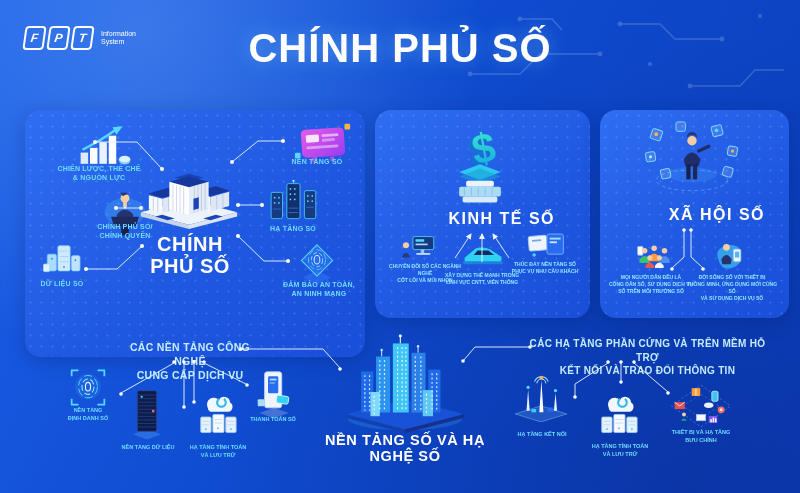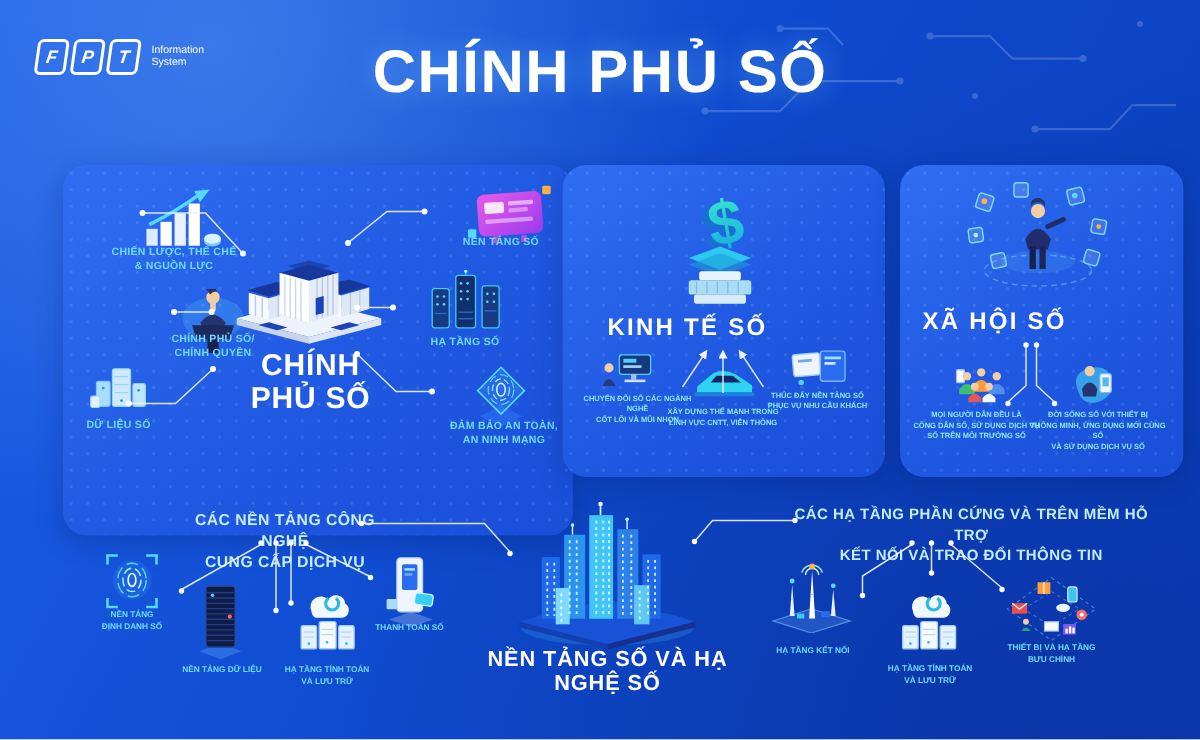--- a/index.html
+++ b/index.html
@@ -19,30 +19,30 @@
   .fpt-caption{font-size:7px;line-height:1.2;color:#fff;white-space:pre-line;margin-left:5px;}
   .main-title{position:absolute;left:50%;top:26px;transform:translateX(-50%);margin:0;
     font-size:40px;font-weight:800;color:#fff;letter-spacing:1px;white-space:nowrap;
     text-shadow:0 0 18px rgba(130,210,255,.45);}
   
   .panel{position:absolute;border-radius:16px;
     background-image:radial-gradient(rgba(255,255,255,.10) 1px, transparent 1.3px),
       linear-gradient(142deg,#2f6ef2 0%,#1e57e0 60%,#1a4fd8 100%);
     background-size:11px 11px,100% 100%;
     box-shadow:0 4px 18px rgba(5,25,90,.25);}
-  .gov-panel{left:42px;top:110px;width:340px;height:247px;text-decoration:underline;}
+  .gov-panel{left:25px;top:110px;width:340px;height:247px;text-decoration:underline;}
   .eco-panel{left:375px;top:110px;width:215px;height:208px;}
   .soc-panel{left:600px;top:110px;width:189px;height:208px;}
   .abs{position:absolute;}
   .cyan-label{position:absolute;color:#6fdcff;font-weight:bold;font-size:7px;line-height:1.3;
     text-align:center;white-space:pre-line;letter-spacing:.2px;}
   .tiny-label{position:absolute;color:#8fe6ff;font-weight:bold;font-size:5px;line-height:1.4;
     text-align:center;white-space:pre-line;}
   .panel-title{position:absolute;color:#fff;font-weight:800;font-size:16px;letter-spacing:1.5px;
-    text-align:left;margin:0;}
+    text-align:right;margin:0;}
   .gov-center-title{position:absolute;color:#fff;font-weight:800;font-size:20px;line-height:1.08;
     letter-spacing:.5px;text-align:center;white-space:pre-line;margin:0;}
   .section-heading{position:absolute;color:#c4ecff;font-weight:bold;font-size:10.5px;line-height:1.35;
     letter-spacing:.3px;text-align:center;white-space:pre-line;}
   .bottom-label{position:absolute;color:#6fdcff;font-weight:bold;font-size:5.5px;line-height:1.4;
     text-align:center;white-space:pre-line;}
   .center-caption{position:absolute;color:#fff;font-weight:800;font-size:14.5px;letter-spacing:.6px;
     text-align:center;margin:0;}
   .connectors{position:absolute;left:0;top:0;pointer-events:none;}
 </style>

